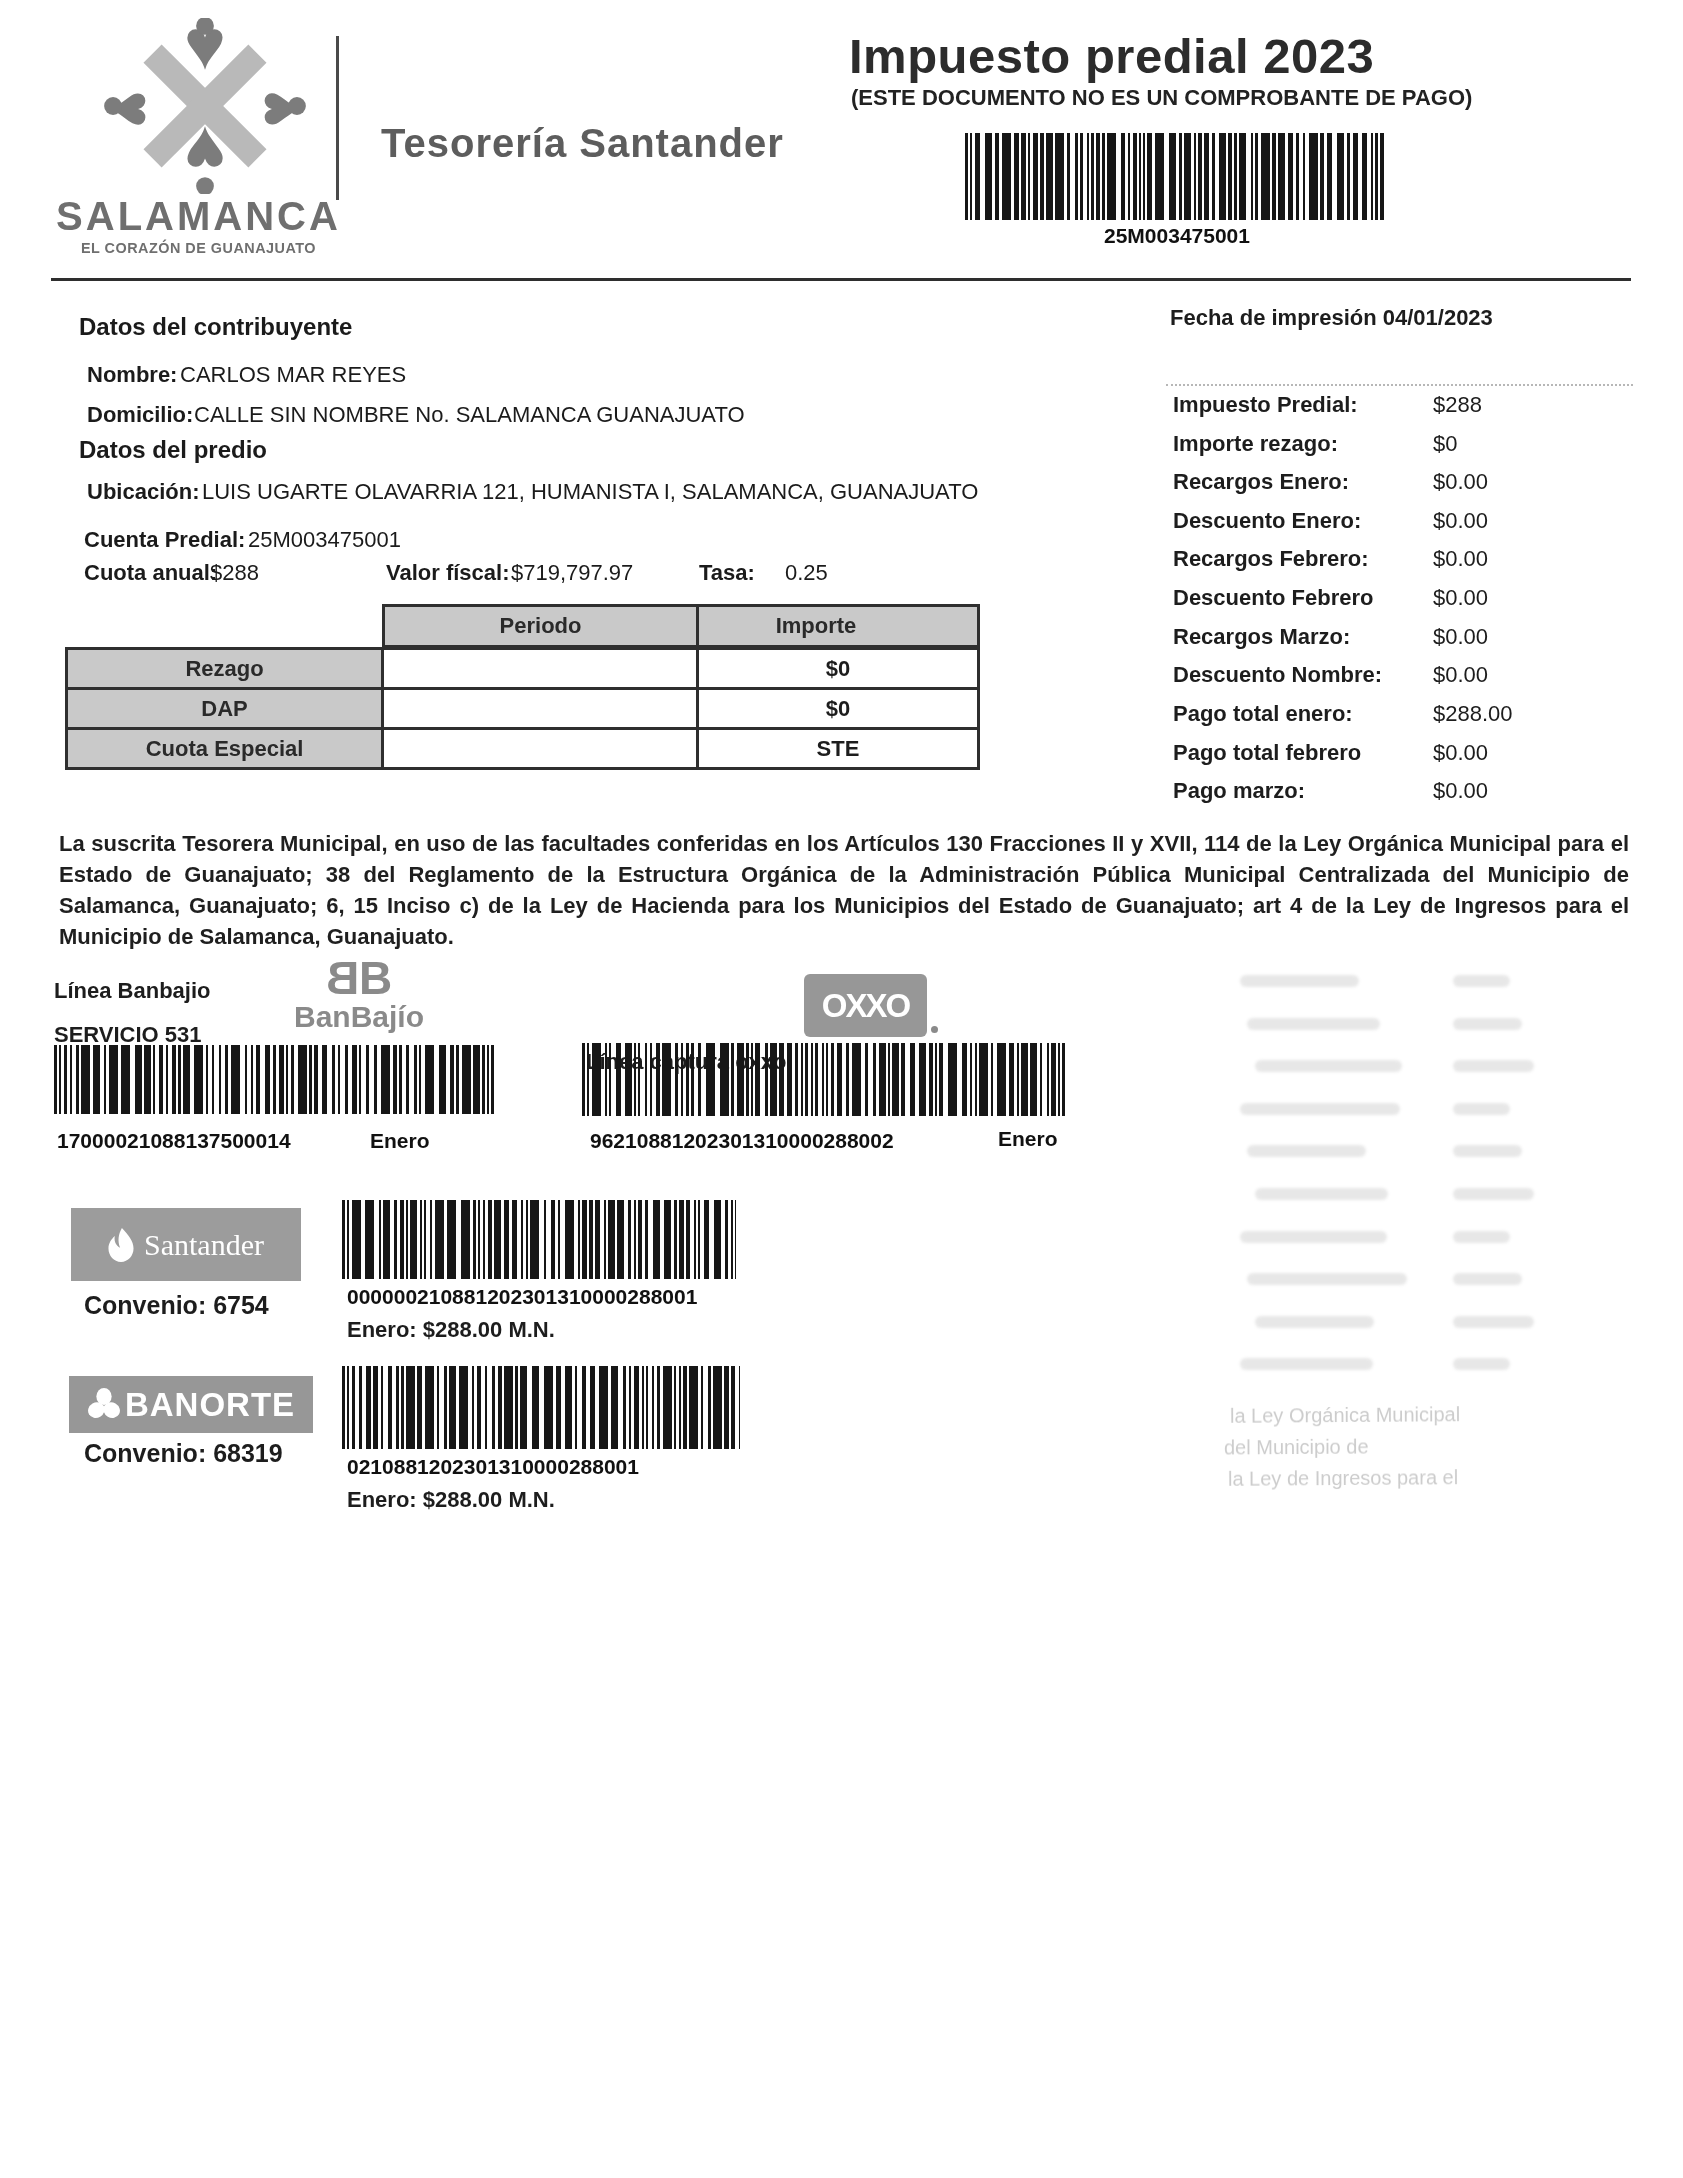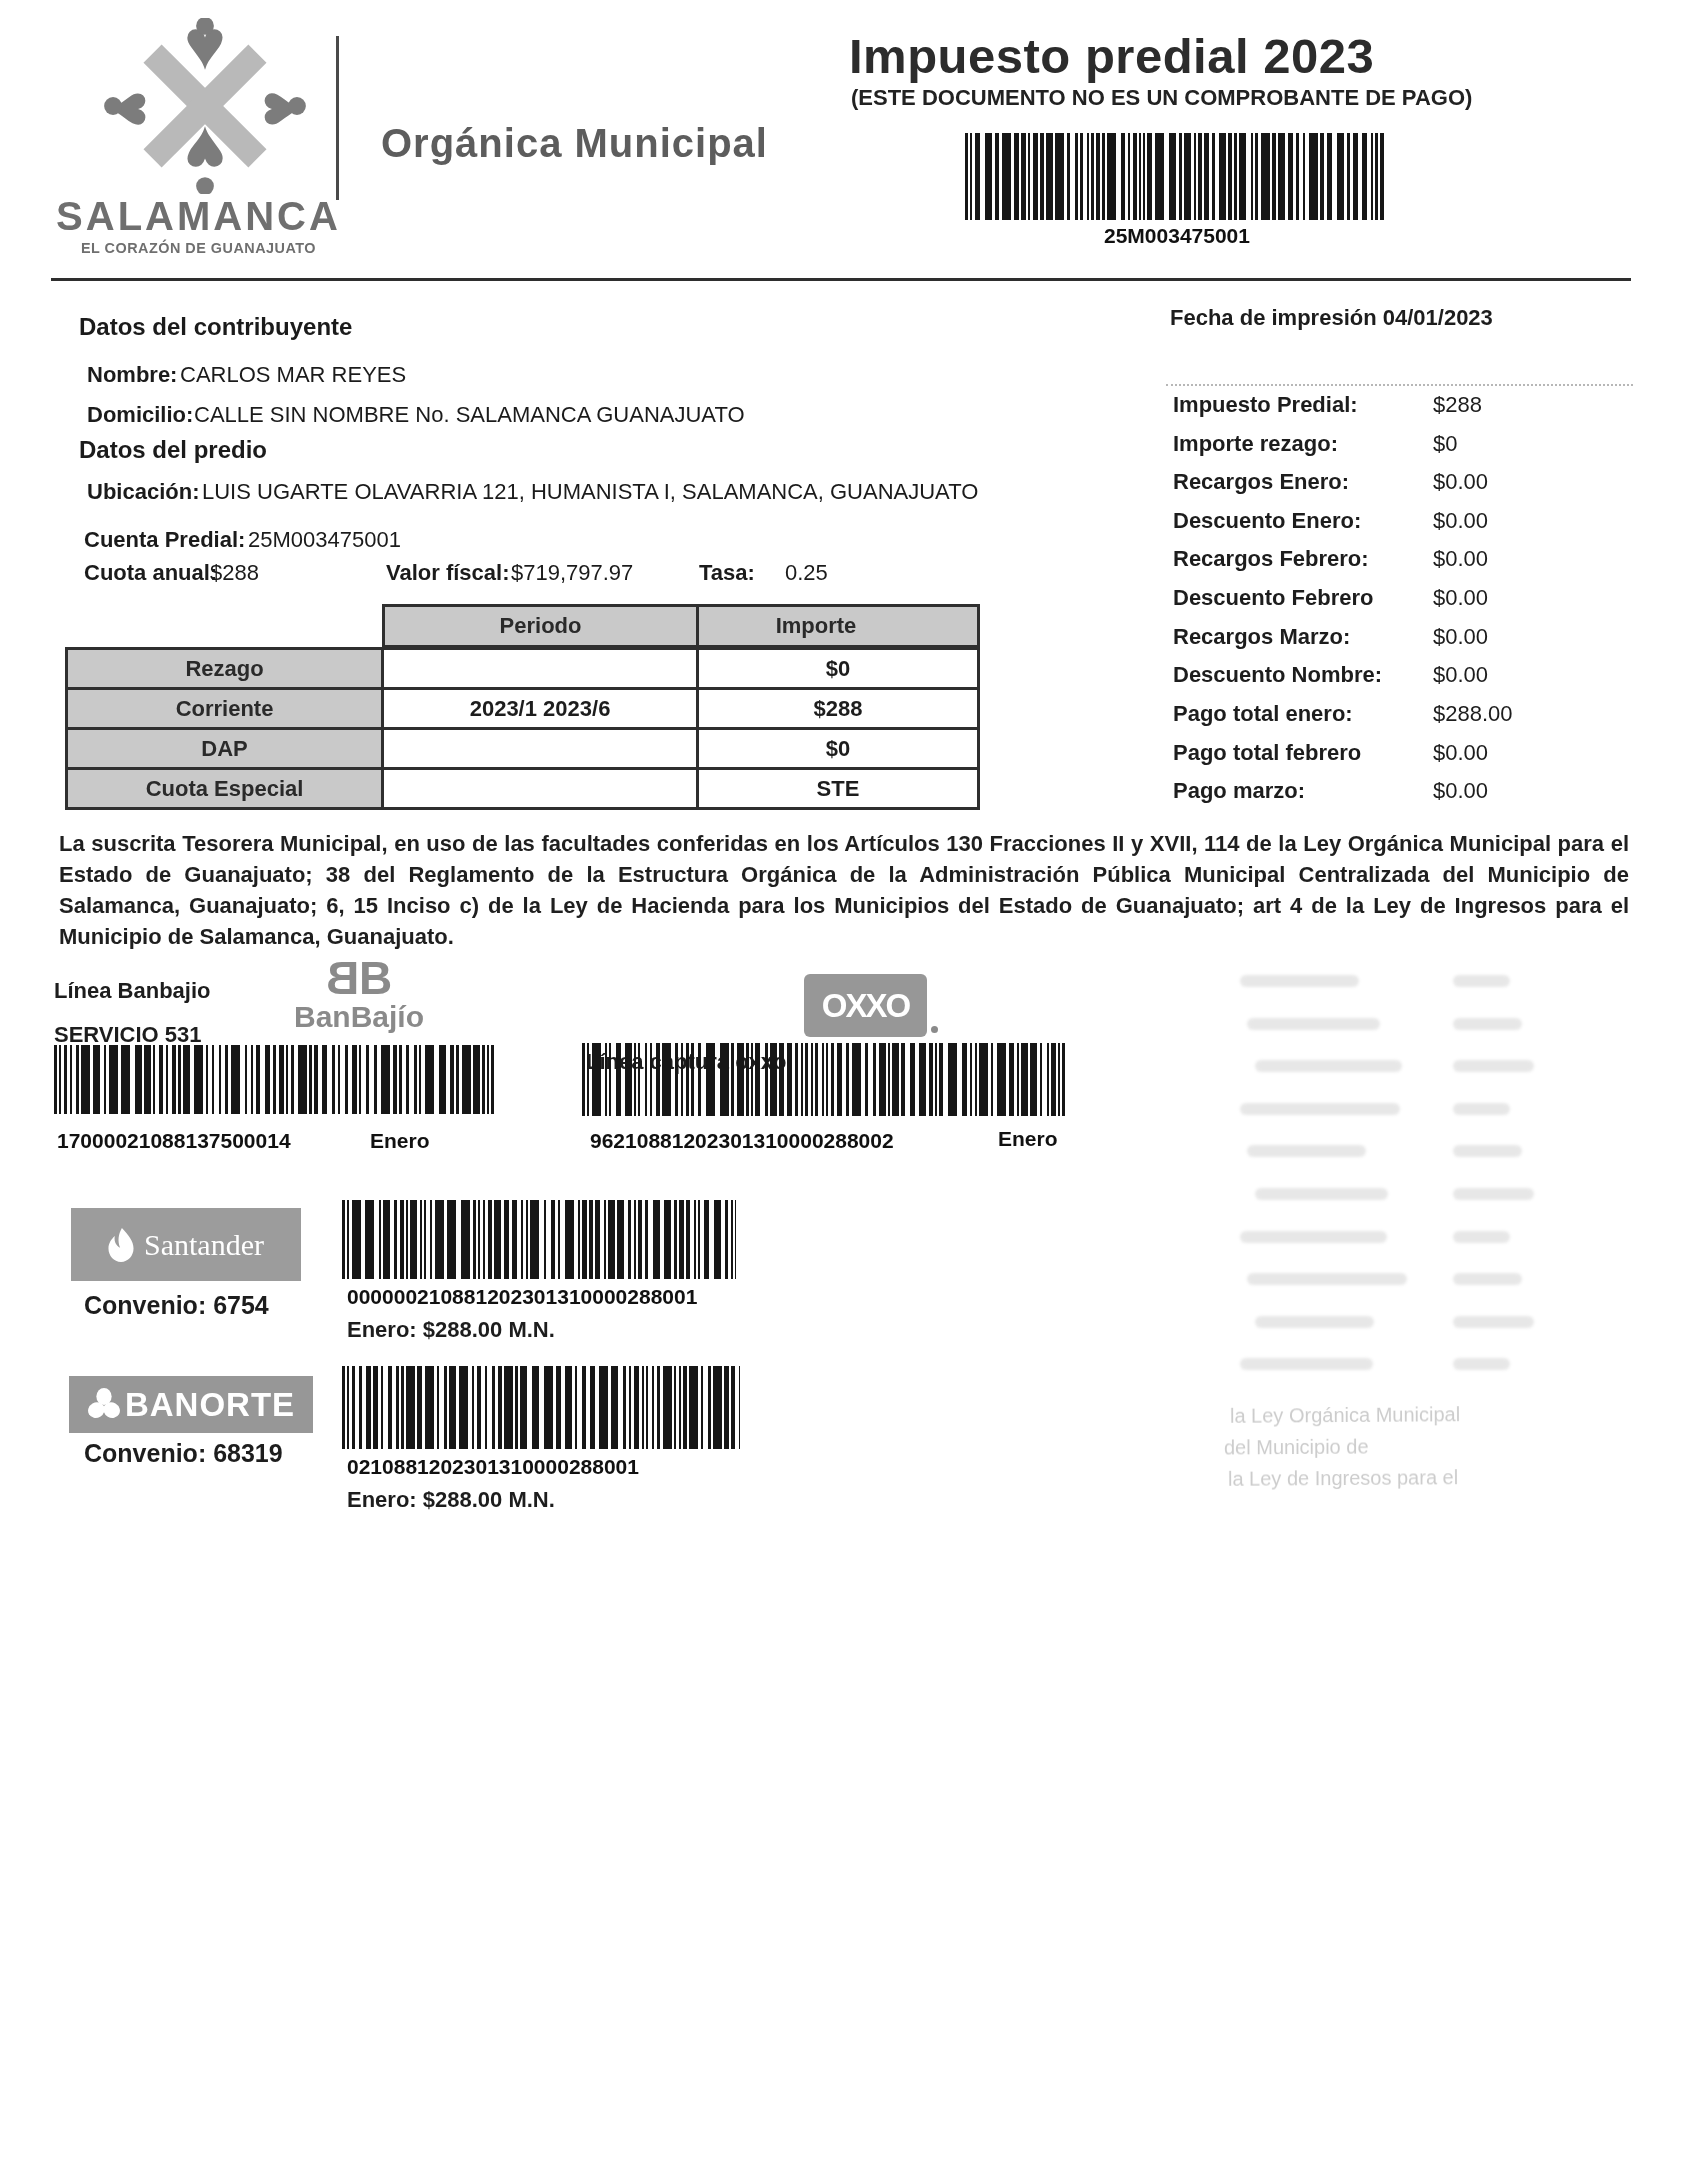--- a/index.html
+++ b/index.html
@@ -87,21 +87,21 @@
       <text x="188" y="115" font-size="64" fill="#7c7c7c" text-anchor="middle" transform="rotate(-90 188 92)">♥</text>
       <circle cx="115" cy="8" r="9" fill="#7c7c7c"></circle>
       <circle cx="115" cy="170" r="9" fill="#7c7c7c"></circle>
       <circle cx="22" cy="89" r="9" fill="#7c7c7c"></circle>
       <circle cx="208" cy="89" r="9" fill="#7c7c7c"></circle>
     </g>
   </svg>
   <div class="abs logo-title">SALAMANCA</div>
   <div class="abs logo-tagline">EL CORAZÓN DE GUANAJUATO</div>
   <div class="abs v-divider"></div>
-  <div class="abs dept">Orgánica Municipal</div>
+  <div class="abs dept">Tesorería Santander</div>
   <div class="abs doc-title">Impuesto predial 2023</div>
   <div class="abs doc-subtitle">(ESTE DOCUMENTO NO ES UN COMPROBANTE DE PAGO)</div>
   <div class="abs barcode" style="left:965px;top:133px;width:424px;height:87px"><i style="width:3px"></i><s style="width:2px"></s><i style="width:2px"></i><s style="width:3px"></s><i style="width:5px"></i><s style="width:5px"></s><i style="width:7px"></i><s style="width:3px"></s><i style="width:4px"></i><s style="width:3px"></s><i style="width:9px"></i><s style="width:3px"></s><i style="width:5px"></i><s style="width:2px"></s><i style="width:5px"></i><s style="width:2px"></s><i style="width:2px"></i><s style="width:3px"></s><i style="width:5px"></i><s style="width:2px"></s><i style="width:4px"></i><s style="width:2px"></s><i style="width:7px"></i><s style="width:2px"></s><i style="width:9px"></i><s style="width:3px"></s><i style="width:3px"></i><s style="width:5px"></s><i style="width:3px"></i><s style="width:2px"></s><i style="width:3px"></i><s style="width:4px"></s><i style="width:2px"></i><s style="width:2px"></s><i style="width:3px"></i><s style="width:2px"></s><i style="width:4px"></i><s style="width:2px"></s><i style="width:3px"></i><s style="width:2px"></s><i style="width:9px"></i><s style="width:5px"></s><i style="width:4px"></i><s style="width:3px"></s><i style="width:2px"></i><s style="width:3px"></s><i style="width:4px"></i><s style="width:2px"></s><i style="width:2px"></i><s style="width:2px"></s><i style="width:2px"></i><s style="width:2px"></s><i style="width:5px"></i><s style="width:3px"></s><i style="width:9px"></i><s style="width:5px"></s><i style="width:7px"></i><s style="width:3px"></s><i style="width:3px"></i><s style="width:2px"></s><i style="width:7px"></i><s style="width:3px"></s><i style="width:2px"></i><s style="width:2px"></s><i style="width:4px"></i><s style="width:2px"></s><i style="width:5px"></i><s style="width:3px"></s><i style="width:3px"></i><s style="width:4px"></s><i style="width:7px"></i><s style="width:2px"></s><i style="width:4px"></i><s style="width:2px"></s><i style="width:3px"></i><s style="width:2px"></s><i style="width:7px"></i><s style="width:5px"></s><i style="width:2px"></i><s style="width:2px"></s><i style="width:3px"></i><s style="width:3px"></s><i style="width:9px"></i><s style="width:2px"></s><i style="width:4px"></i><s style="width:2px"></s><i style="width:7px"></i><s style="width:3px"></s><i style="width:5px"></i><s style="width:3px"></s><i style="width:3px"></i><s style="width:4px"></s><i style="width:2px"></i><s style="width:4px"></s><i style="width:9px"></i><s style="width:2px"></s><i style="width:4px"></i><s style="width:3px"></s><i style="width:5px"></i><s style="width:5px"></s><i style="width:7px"></i><s style="width:3px"></s><i style="width:3px"></i><s style="width:3px"></s><i style="width:5px"></i><s style="width:4px"></s><i style="width:5px"></i><s style="width:4px"></s><i style="width:2px"></i><s style="width:2px"></s><i style="width:3px"></i><s style="width:2px"></s><i style="width:4px"></i><s style="width:5px"></s><i style="width:2px"></i><s style="width:2px"></s></div>
   <div class="abs bc-num" style="left:965px;top:224px;width:424px;text-align:center">25M003475001</div>
   <div class="abs header-rule"></div>
 
   <div class="abs h-sec" style="left:79px;top:313px">Datos del contribuyente</div>
   <span class="abs lbl" style="left:87px;top:362px">Nombre:</span>
   <span class="abs val" style="left:180px;top:362px">CARLOS MAR REYES</span>
   <span class="abs lbl" style="left:87px;top:402px">Domicilio:</span>
@@ -122,25 +122,20 @@
   <div class="abs ptable-head">
     <div class="cell" style="width:314px;border-right:3px solid #2f2f2f">Periodo</div>
     <div class="cell" style="width:234px">Importe</div>
   </div>
   <table class="abs ptable-body">
     <tbody>
         <tr>
       <td class="rowlab">Rezago</td>
       <td class="pcol"></td>
       <td class="icol">$0</td>
-    </tr>
-    <tr>
-      <td class="rowlab">Corriente</td>
-      <td class="pcol">2023/1 2023/6</td>
-      <td class="icol">$288</td>
     </tr>
     <tr>
       <td class="rowlab">DAP</td>
       <td class="pcol"></td>
       <td class="icol">$0</td>
     </tr>
     <tr>
       <td class="rowlab">Cuota Especial</td>
       <td class="pcol"></td>
       <td class="icol">STE</td>

